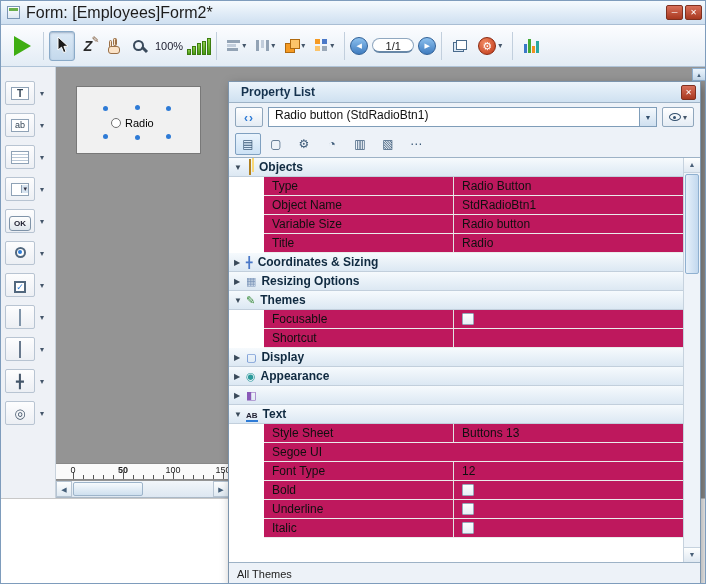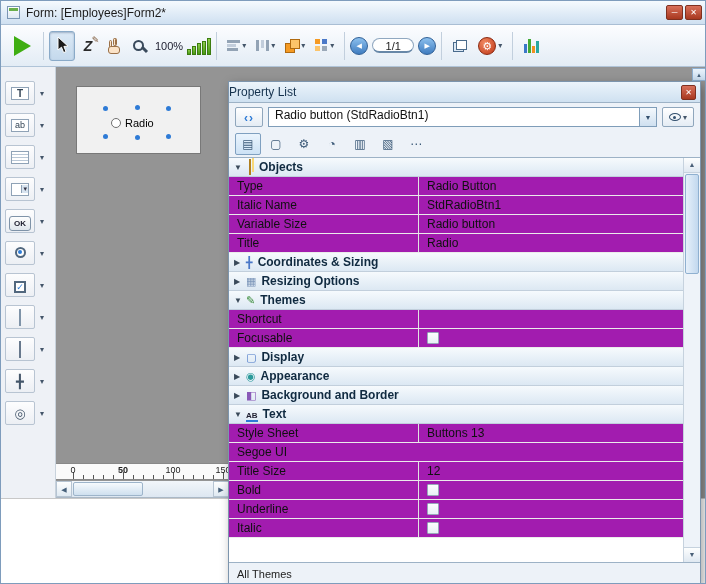--- a/index.html
+++ b/index.html
@@ -6,21 +6,21 @@
   body{font-family:"Liberation Sans","DejaVu Sans",sans-serif;}
   *{box-sizing:border-box;}
   button{font-family:inherit;cursor:default;}
 
   .window{position:relative;width:706px;height:584px;background:#e9eff6;border:1px solid #7e9cbc;overflow:hidden;}
 
   
   .titlebar{position:absolute;left:0;top:0;width:100%;height:24px;background:linear-gradient(#f5fafe,#cfe0f1);border-bottom:1px solid #a9bed4;display:flex;align-items:center;}
   .win-icon{width:13px;height:13px;margin:0 6px 0 6px;background:linear-gradient(#ffffff,#dde8f2);border:1px solid #7a96b4;position:relative;flex:none;}
   .win-icon::after{content:"";position:absolute;left:1px;top:1px;right:1px;height:3px;background:#6ab04c;}
-  .win-title{font-size:12px;color:#1c1c1c;white-space:nowrap;}
+  .win-title{font-size:16px;color:#1c1c1c;white-space:nowrap;}
   .win-btns{position:absolute;right:3px;top:4px;display:flex;gap:2px;}
   .win-btn{width:17px;height:15px;border:1px solid #7e3020;border-radius:2px;background:linear-gradient(#d8705a,#a8381f);color:#fff;font-size:8px;line-height:12px;text-align:center;padding:0;}
 
   
   .toolbar{position:absolute;left:0;top:24px;width:100%;height:42px;background:linear-gradient(#fcfdff,#e3ecf5);border-bottom:1px solid #b0c4d8;display:flex;align-items:center;padding:0 6px;}
   .sep{width:1px;height:28px;background:#c2cfdd;margin:0 5px;flex:none;}
   .tbtn{height:30px;min-width:26px;padding:0 4px;border:1px solid transparent;border-radius:3px;background:transparent;display:flex;align-items:center;justify-content:center;gap:2px;flex:none;}
   .tbtn.pressed{background:linear-gradient(#dcE9f6,#c4d9ec);border-color:#8aaac8;box-shadow:inset 0 1px 2px rgba(40,70,110,.35);}
   .caret{font-size:8px;color:#44566a;}
   .i-play{width:0;height:0;border-left:17px solid var(--run-green,#3fae12);border-top:10px solid transparent;border-bottom:10px solid transparent;margin:0 2px;}
@@ -101,42 +101,42 @@
   .hscroll{position:absolute;left:0;top:414px;width:173px;height:17px;background:linear-gradient(#f2f6fa,#dde7f1);border-bottom:1px solid #aab8c6;}
   .hs-btn{position:absolute;left:0;top:0;width:16px;height:16px;font-size:7px;line-height:15px;text-align:center;color:#46607a;background:linear-gradient(#fefefe,#dfe9f2);border:1px solid #b6c4d2;}
   .hs-btn.right{left:auto;right:0;}
   .hs-thumb{position:absolute;left:17px;top:1px;width:70px;height:14px;background:linear-gradient(#f6fafd,#cfe0ef);border:1px solid #9db4ca;border-radius:2px;}
   .vscroll-stub{position:absolute;right:1px;top:1px;width:14px;height:13px;font-size:6px;line-height:12px;text-align:center;color:#46607a;background:linear-gradient(#eaf3fb,#c8dcee);border:1px solid #8fb0d0;}
   .bottom-strip{position:absolute;left:0;top:497px;width:100%;height:87px;background:#fff;border-top:1px solid #c8c8c8;}
 
   
   .plist{position:absolute;left:227px;top:80px;width:473px;height:504px;background:#edf2f8;border:1px solid #7d95ad;box-shadow:3px 4px 10px rgba(0,0,0,.35);z-index:10;}
   .pl-title{position:absolute;left:0;top:0;right:0;height:21px;background:linear-gradient(#ecf4fb,#cfe1f1);border-bottom:1px solid #9db2c6;display:flex;align-items:center;}
-  .pl-title-text{font-size:12px;font-weight:normal;color:#15324e;padding-left:0;}
+  .pl-title-text{font-size:12px;font-weight:bold;color:#15324e;padding-left:12px;}
   .pl-close{position:absolute;right:4px;top:3px;width:15px;height:15px;border:1px solid #7e3020;border-radius:2px;background:linear-gradient(#d8705a,#a8381f);color:#fff;font-size:8px;line-height:12px;text-align:center;padding:0;}
   .pl-selector{position:absolute;left:0;right:0;top:21px;height:28px;display:flex;align-items:center;gap:5px;padding:0 6px;}
   .pl-nav{width:28px;height:20px;border:1px solid #8fa6bc;border-radius:2px;background:linear-gradient(#ffffff,#e4ecf4);padding:0;}
   .nav-glyph{color:#2e7bd6;font-weight:bold;font-size:12px;letter-spacing:1px;}
   .pl-dropdown{flex:1;height:20px;border:1px solid #7f9db9;background:#fff;display:flex;align-items:flex-start;position:relative;}
   .pl-dd-text{font-size:12px;color:#111;padding-left:6px;flex:1;white-space:nowrap;overflow:hidden;}
   .pl-dd-arrow{width:17px;height:100%;background:linear-gradient(#f4f9fd,#cfe0f0);border-left:1px solid #7f9db9;font-size:7px;color:#33506e;display:flex;align-items:center;justify-content:center;}
   .pl-eye{width:32px;height:20px;border:1px solid #8fa6bc;border-radius:2px;background:linear-gradient(#ffffff,#e4ecf4);display:flex;align-items:center;justify-content:center;gap:2px;padding:0;}
   .eye-icon{position:relative;width:12px;height:8px;border:1px solid #33506e;border-radius:50%;display:inline-block;}
   .eye-icon::after{content:"";position:absolute;left:3.5px;top:1.5px;width:3px;height:3px;border-radius:50%;background:#33506e;}
   .pl-tabs{position:absolute;left:0;right:0;top:49px;height:27px;border-bottom:1px solid #9db2c6;display:flex;align-items:center;padding-left:6px;gap:2px;}
   .pl-tab{width:26px;height:22px;border:1px solid transparent;background:transparent;font-size:12px;color:#3c5a78;display:flex;align-items:center;justify-content:center;padding:0;}
   .pl-tab.selected{background:linear-gradient(#eaf4fd,#cde2f5);border:1px solid #7fa0c0;border-radius:2px;}
   .pl-grid-wrap{position:absolute;left:0;right:0;top:76px;bottom:22px;background:#fff;overflow:hidden;}
   .pl-grid{position:absolute;left:0;top:0;right:17px;bottom:0;}
   .pg-section{height:19px;display:flex;align-items:center;background:linear-gradient(#f6fafd,#dce8f3);border-bottom:1px solid #c2cfdc;font-weight:bold;font-size:12px;color:#102a40;}
   .disc{width:12px;margin-left:5px;font-size:8px;color:#3a4a5a;flex:none;}
   .ic{width:15px;margin-right:5px;font-size:11px;text-align:center;flex:none;line-height:1;}
   .ic-objects{position:relative;width:11px;height:8px;background:#f0c048;border:1px solid #b08020;margin:0 8px 0 3px;flex:none;box-shadow:3px -3px 0 #f8d878;}
   .ic-ab{font-size:8px;font-weight:bold;color:#223;border-bottom:2px solid #2e7bd6;flex:none;margin-right:5px;}
-  .pg-row{height:19px;display:flex;align-items:center;border-bottom:1px solid #ebebeb;font-size:12px;background:#a21caf;}
+  .pg-row{height:19px;display:flex;align-items:center;border-bottom:1px solid #ebebeb;font-size:12px;background:#be185d;margin-left:35px;}
   .pg-name{width:190px;padding-left:8px;color:#101010;flex:none;border-right:1px solid #e2e2e2;height:100%;display:flex;align-items:center;}
   .pg-cell{flex:1;padding-left:8px;display:flex;align-items:center;height:100%;}
   .pg-value{color:#101010;}
   .pg-check{width:12px;height:12px;border:1px solid #98a8ba;background:linear-gradient(#fcfdfe,#e9eff6);border-radius:1px;display:inline-block;}
   .pl-vscroll{position:absolute;top:0;right:0;width:17px;bottom:0;background:#eef3f9;border-left:1px solid #c6d2de;}
   .vs-btn{position:absolute;left:0;right:0;top:0;height:15px;text-align:center;font-size:7px;color:#4a6078;line-height:14px;background:linear-gradient(#fdfefe,#dfe8f1);border-bottom:1px solid #c6d2de;}
   .vs-btn.bottom{top:auto;bottom:0;border-bottom:none;border-top:1px solid #c6d2de;}
   .vs-thumb{position:absolute;left:1px;right:1px;top:16px;height:100px;background:linear-gradient(90deg,#e6f0fa,#c2d8ee);border:1px solid #8fb0d0;border-radius:2px;}
   .pl-footer{position:absolute;left:0;right:0;bottom:0;height:22px;border-top:1px solid #9db2c6;background:#edf2f8;display:flex;align-items:center;padding-left:8px;font-size:11px;color:#222;}
 </style>
@@ -394,21 +394,21 @@
             <span><span class="ic-objects"></span></span>
             <span class="sec-label">Objects</span>
           </div>
           <div class="pg-row">
             <span class="pg-name">Type</span>
             <span class="pg-cell">
               <span class="pg-value">Radio Button</span>
             </span>
           </div>
           <div class="pg-row">
-            <span class="pg-name">Italic Name</span>
+            <span class="pg-name">Object Name</span>
             <span class="pg-cell">
               <span class="pg-value">StdRadioBtn1</span>
             </span>
           </div>
           <div class="pg-row">
             <span class="pg-name">Variable Size</span>
             <span class="pg-cell">
               <span class="pg-value">Radio button</span>
             </span>
           </div>
@@ -427,64 +427,63 @@
             <span class="disc">▶</span>
             <span><span class="ic" style="color:#7a94b8">▦</span></span>
             <span class="sec-label">Resizing Options</span>
           </div>
           <div class="pg-section">
             <span class="disc">▼</span>
             <span><span class="ic" style="color:#3f8f3f">✎</span></span>
             <span class="sec-label">Themes</span>
           </div>
           <div class="pg-row">
+            <span class="pg-name">Focusable</span>
+            <span class="pg-cell">
+              <span class="pg-check"></span>
+            </span>
+          </div>
+          <div class="pg-row">
             <span class="pg-name">Shortcut</span>
             <span class="pg-cell">
               <span class="pg-value"></span>
-            </span>
-          </div>
-          <div class="pg-row">
-            <span class="pg-name">Focusable</span>
-            <span class="pg-cell">
-              <span class="pg-check"></span>
             </span>
           </div>
           <div class="pg-section">
             <span class="disc">▶</span>
             <span><span class="ic" style="color:#4a78c8">▢</span></span>
             <span class="sec-label">Display</span>
           </div>
           <div class="pg-section">
             <span class="disc">▶</span>
             <span><span class="ic" style="color:#2a9a9a">◉</span></span>
             <span class="sec-label">Appearance</span>
           </div>
           <div class="pg-section">
             <span class="disc">▶</span>
             <span><span class="ic" style="color:#8a5ab8">◧</span></span>
-            <span class="sec-label">Background and Border</span>
           </div>
           <div class="pg-section">
             <span class="disc">▼</span>
             <span><span class="ic-ab">AB</span></span>
             <span class="sec-label">Text</span>
           </div>
           <div class="pg-row">
             <span class="pg-name">Style Sheet</span>
             <span class="pg-cell">
               <span class="pg-value">Buttons 13</span>
             </span>
           </div>
           <div class="pg-row">
             <span class="pg-cell">
               <span class="pg-value">Segoe UI</span>
             </span>
           </div>
           <div class="pg-row">
-            <span class="pg-name">Title Size</span>
+            <span class="pg-name">Font Type</span>
             <span class="pg-cell">
               <span class="pg-value">12</span>
             </span>
           </div>
           <div class="pg-row">
             <span class="pg-name">Bold</span>
             <span class="pg-cell">
               <span class="pg-check"></span>
             </span>
           </div>

